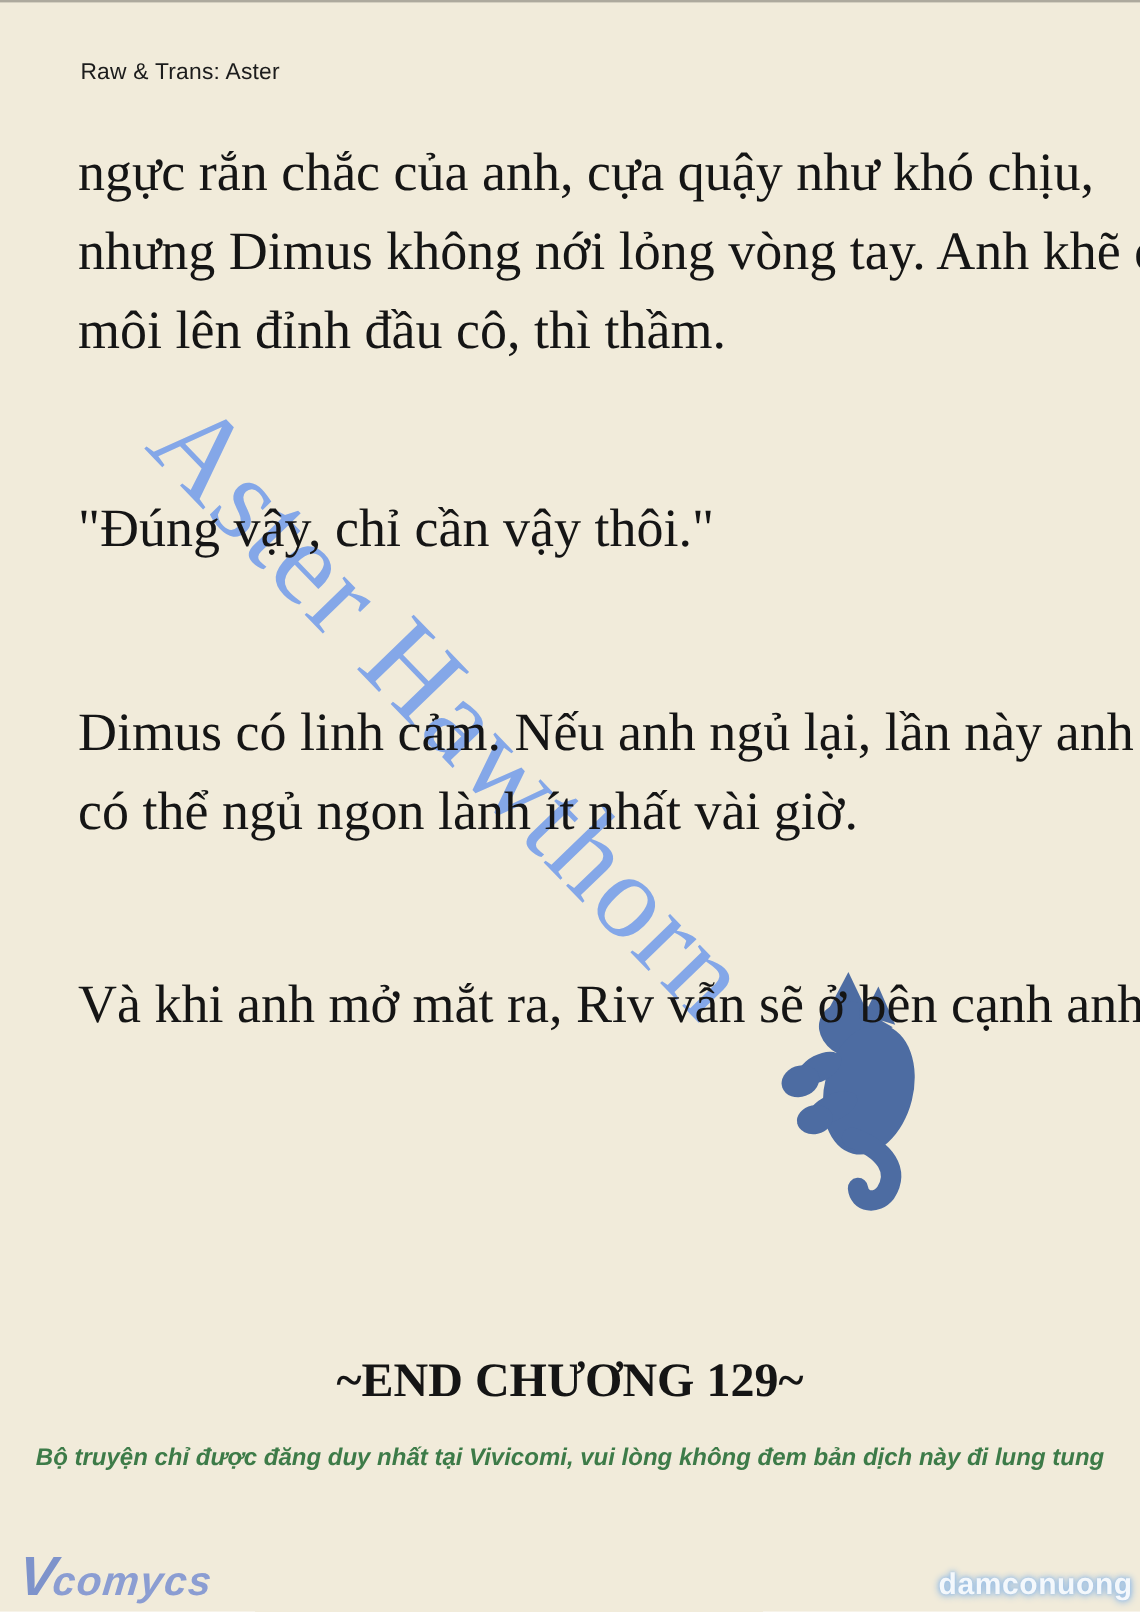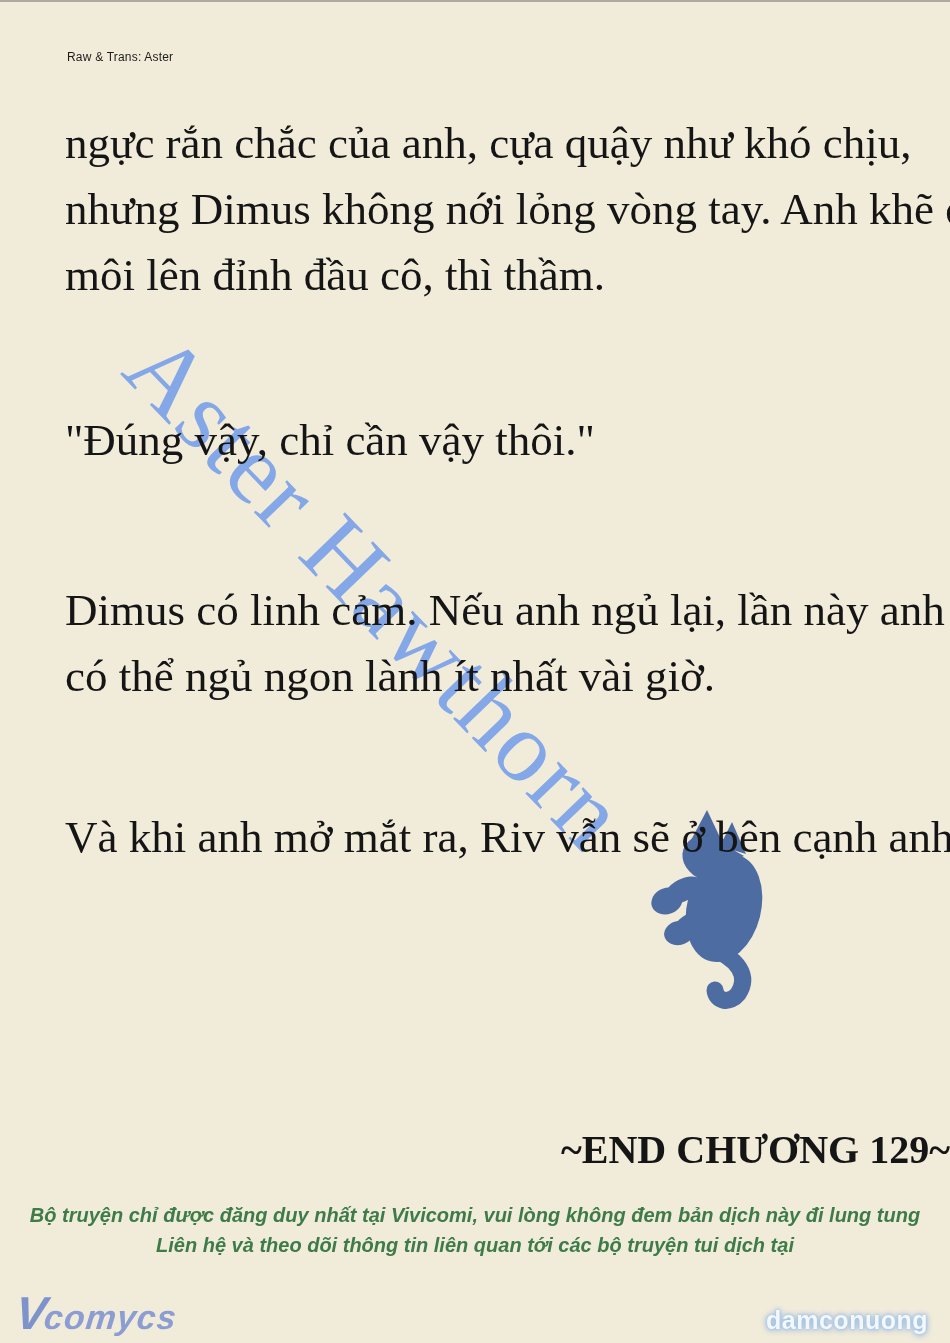--- a/index.html
+++ b/index.html
@@ -13,21 +13,21 @@
     color: #151515;
   }
   .topline {
     position: absolute; top: 0; left: 0;
     width: 100%; height: 2px;
     background: #6a675f; opacity: .5;
   }
   .credit {
     position: absolute; left: 67px; top: 50px;
     font-family: "Liberation Sans", sans-serif;
-    font-size: 12px; color: #1c1c1c;
+    font-size: 19px; color: #1c1c1c;
     letter-spacing: .2px;
   }
   .watermark {
     position: absolute; left: 185px; top: 310px;
     transform: rotate(46deg);
     transform-origin: 0 0;
     font-family: "Liberation Serif", "DejaVu Serif", serif;
     font-size: 100px;
     letter-spacing: 2px;
     color: #84a7e8;
@@ -44,21 +44,21 @@
     white-space: nowrap;
     z-index: 3;
   }
   .para-1 { top: 110px; }
   .para-2 { top: 407px; }
   .para-3 { top: 577px; }
   .para-4 { top: 804px; }
   .para-5 { top: 964px; }
   .end-heading {
     position: absolute; top: 1124px; left: 0;
-    width: 100%; text-align: right;
+    width: 100%; text-align: center;
     font-size: 40px; font-weight: bold;
     line-height: 52px;
     z-index: 3;
   }
   .footer {
     position: absolute; top: 1200px; left: 0;
     width: 100%; text-align: center;
     font-family: "Liberation Sans", sans-serif;
     font-style: italic; font-weight: bold;
     font-size: 20px; line-height: 30px;
@@ -72,21 +72,21 @@
     font-size: 34px; color: #8b9dd2;
     letter-spacing: 1px;
     transform: skewX(-6deg);
     z-index: 3;
   }
   .vcomycs .v {
     font-size: 46px; color: #7e93cb;
     margin-right: -3px;
   }
   .damconuong {
-    position: absolute; right: 22px; top: 1306px;
+    position: absolute; right: 6px; top: 1306px;
     font-family: "Liberation Sans", sans-serif;
     font-weight: bold; font-size: 25px;
     letter-spacing: .5px;
     color: #f4f8fc;
     text-shadow: 0 0 3px #9fc2e6, 0 0 5px #9fc2e6, 0 1px 7px #8fb6e0;
     z-index: 3;
   }
 </style>
 </head>
 <body>
@@ -131,20 +131,19 @@
 
   <div class="para para-4">
     <div class="line">Và khi anh mở mắt ra, Riv vẫn sẽ ở bên cạnh anh.</div>
   </div>
 
 
   <div class="end-heading">~END CHƯƠNG 129~</div>
 
   <div class="footer">
     <div class="footer-line">Bộ truyện chỉ được đăng duy nhất tại Vivicomi, vui lòng không đem bản dịch này đi lung tung</div>
-    <div class="footer-line">Liên hệ và theo dõi thông tin liên quan tới các bộ truyện tui dịch tại</div>
   </div>
 
   <div class="vcomycs"><span class="v">V</span><span>comycs</span></div>
 
   <div class="damconuong">damconuong</div>
 
 </div>
 
 </body></html>

